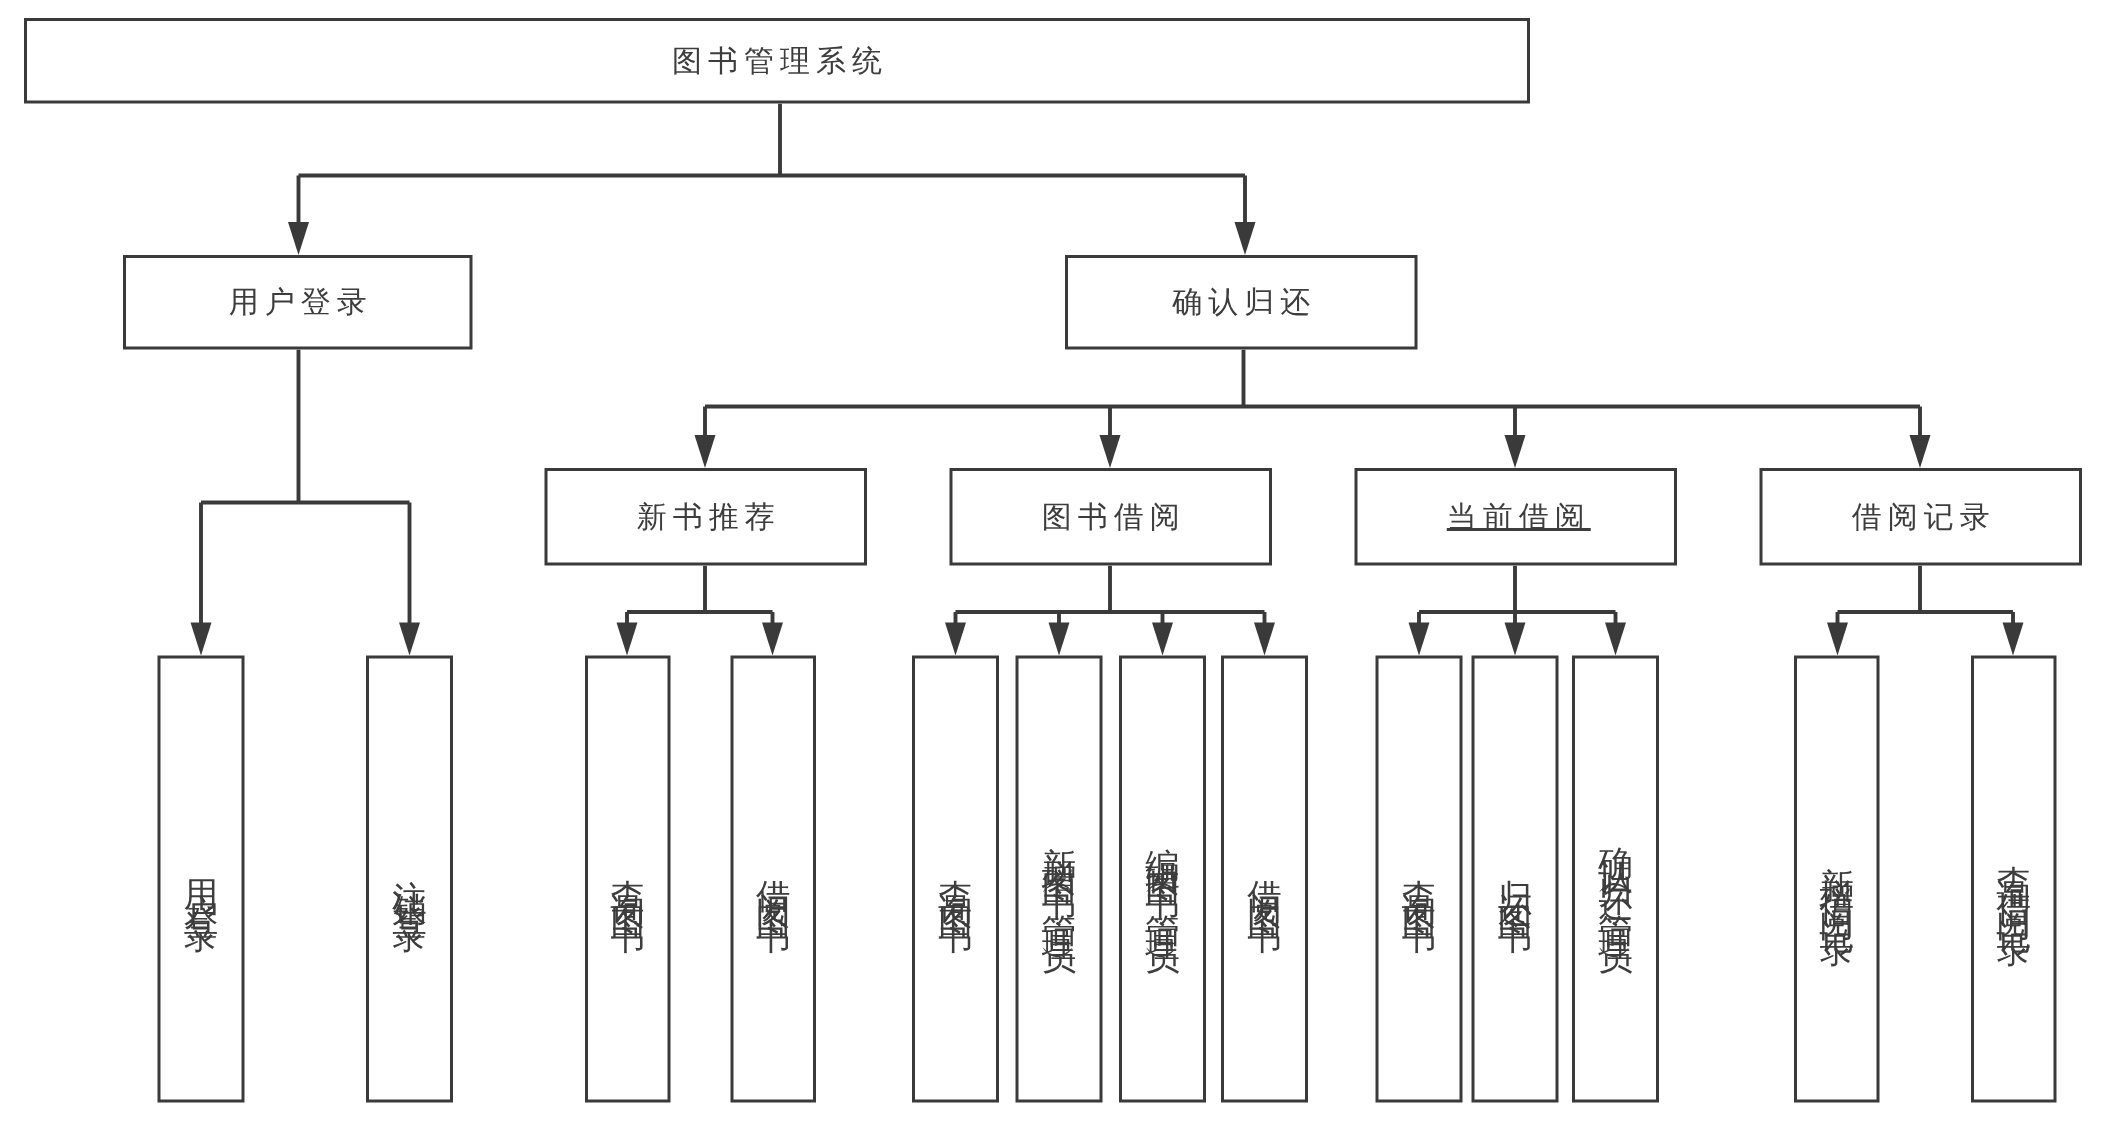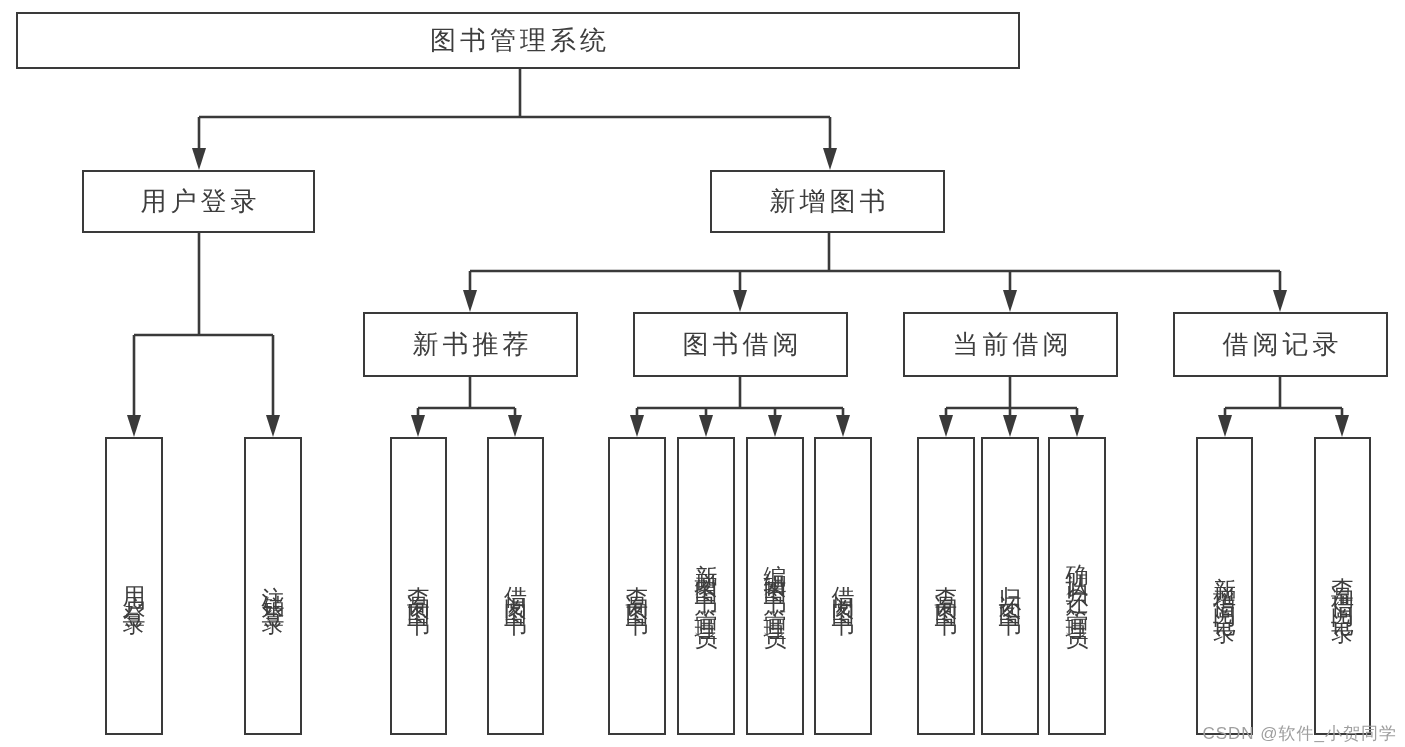--- a/index.html
+++ b/index.html
@@ -22,21 +22,21 @@
     position: absolute;
     box-sizing: border-box;
     background: #ffffff;
     border: 2.6px solid #3a3a3a;
     color: #3d3d3d;
     display: flex;
     align-items: center;
     justify-content: center;
   }
   .node.h {
-    font-size: 26px;
+    font-size: 20px;
     letter-spacing: 4px;
     text-indent: 4px;
     white-space: nowrap;
   }
   .node.v {
     font-size: 23px;
     writing-mode: vertical-rl;
     text-orientation: mixed;
     letter-spacing: 9px;
     line-height: 1;
@@ -114,39 +114,38 @@
     <line x1="1225" y1="408" x2="1342" y2="408"></line>
     <line x1="1225" y1="408" x2="1225" y2="417"></line>
     <polygon points="1218,415 1232,415 1225,437"></polygon>
     <line x1="1342" y1="408" x2="1342" y2="417"></line>
     <polygon points="1335,415 1349,415 1342,437"></polygon>
   </svg>
 
   <div class="node h" style="left:16px; top:12px; width:1004px; height:57px;">图书管理系统</div>
 
   <div class="node h" style="left:82px; top:170px; width:233px; height:63px;">用户登录</div>
-  <div class="node h" style="left:710px; top:170px; width:235px; height:63px;">新增图书</div>
+  <div class="node h" style="left:710px; top:170px; width:235px; height:63px;">确认归还</div>
 
   <div class="node h" style="left:633px; top:312px; width:215px; height:65px;">图书借阅</div>
   <div class="node h" style="left:363px; top:312px; width:215px; height:65px;">新书推荐</div>
-  <div class="node h" style="left:903px; top:312px; width:215px; height:65px;">当前借阅</div>
+  <div class="node h" style="left:903px; top:312px; width:215px; height:65px;text-decoration:underline;">当前借阅</div>
   <div class="node h" style="left:1173px; top:312px; width:215px; height:65px;">借阅记录</div>
 
   <div class="node v" style="left:105px; top:437px; width:58px; height:298px;">用户登录</div>
   <div class="node v" style="left:244px; top:437px; width:58px; height:298px;">注销登录</div>
 
   <div class="node v" style="left:390px; top:437px; width:57px; height:298px;">查询图书</div>
   <div class="node v" style="left:487px; top:437px; width:57px; height:298px;">借阅图书</div>
 
   <div class="node v" style="left:608px; top:437px; width:58px; height:298px;">查询图书</div>
   <div class="node v" style="left:677px; top:437px; width:58px; height:298px;">新增图书（管理员）</div>
   <div class="node v" style="left:746px; top:437px; width:58px; height:298px;">编辑图书（管理员）</div>
   <div class="node v" style="left:814px; top:437px; width:58px; height:298px;">借阅图书</div>
 
   <div class="node v" style="left:917px; top:437px; width:58px; height:298px;">查询图书</div>
   <div class="node v" style="left:981px; top:437px; width:58px; height:298px;">归还图书</div>
   <div class="node v" style="left:1048px; top:437px; width:58px; height:298px;">确认归还（管理员）</div>
 
   <div class="node v" style="left:1196px; top:437px; width:57px; height:298px;">新增借阅记录</div>
   <div class="node v" style="left:1314px; top:437px; width:57px; height:298px;">查询借阅记录</div>
 
-  <div class="watermark">CSDN @软件_小贺同学</div>
 </div>
 
 </body></html>

